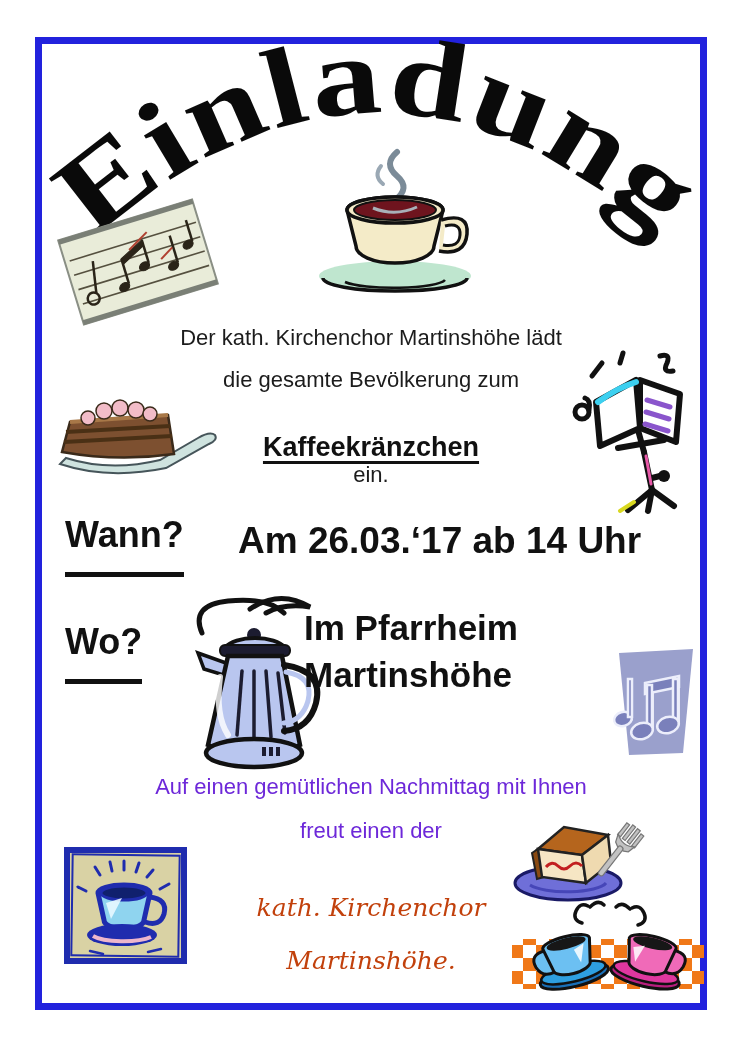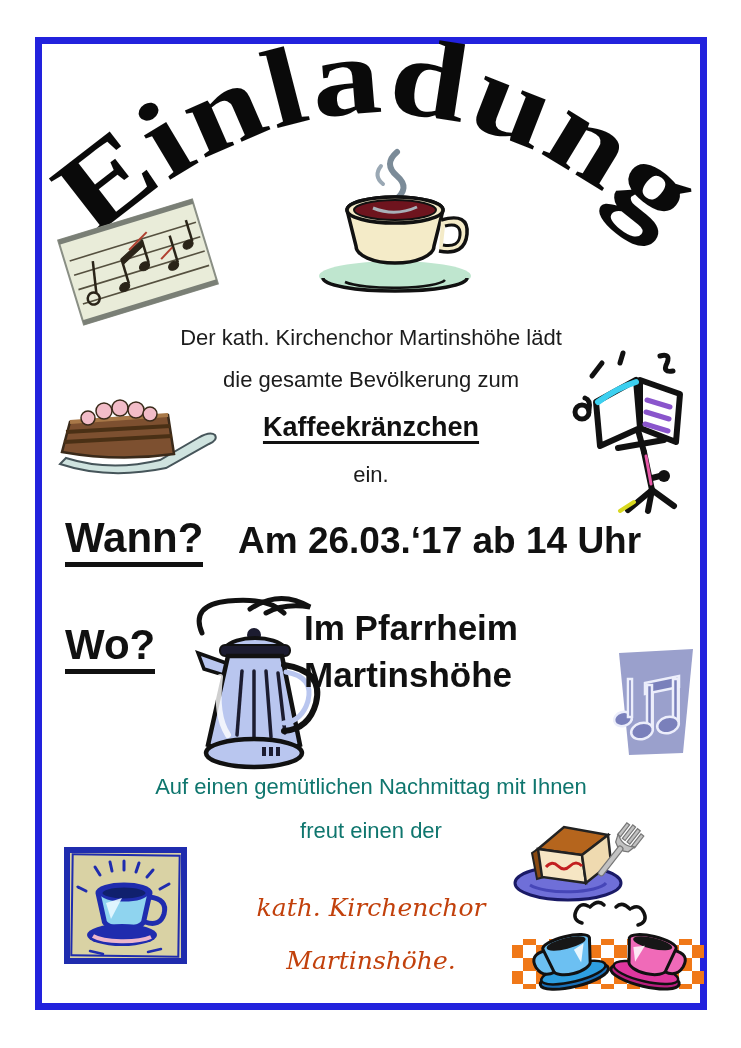--- a/index.html
+++ b/index.html
@@ -5,25 +5,25 @@
   html,body{margin:0;padding:0;background:#ffffff;}
   .page{position:relative;width:741px;height:1048px;background:#fff;overflow:hidden;
         font-family:"Liberation Sans",sans-serif;color:#111;}
   .poster{position:absolute;left:35px;top:37px;width:658px;height:959px;
           border:7px solid #2222dd;background:#fff;}
   .abs{position:absolute;}
   .ctr{left:0;right:0;text-align:center;}
   .intro-line{font-size:22px;color:#1c1c1c;}
   .event-name{font-size:27px;font-weight:bold;text-decoration:underline;
               text-decoration-thickness:3px;text-underline-offset:5px;}
-  .qa-label{font-size:42px;font-weight:bold;display:inline-block;
-            border-bottom:5px solid #111;padding-bottom:1px;line-height:1.1;}
+  .qa-label{font-size:36px;font-weight:bold;display:inline-block;
+            border-bottom:5px solid #111;padding-bottom:17px;line-height:1.1;}
   .when-value{font-size:37px;font-weight:bold;white-space:nowrap;}
   .where-value{font-size:35px;font-weight:bold;line-height:1.35;}
-  .closing-line{font-size:22px;color:#0f766e;}
+  .closing-line{font-size:22px;color:#6d28d9;}
   .sig-line{font-family:"DejaVu Serif","Liberation Serif",serif;font-style:italic;
             font-size:25px;color:#c2410c;}
   svg{overflow:visible;display:block;}
 </style>
 </head>
 <body>
 
 <div class="page">
   <div class="poster">
 
@@ -76,21 +76,21 @@
       <path d="M32,62 a48,13 0 0 1 96,0 l-9,36 a39,17 0 0 1 -78,0 z" fill="#f4ebc8" stroke="#111" stroke-width="3.5"></path>
       <ellipse cx="80" cy="62" rx="48" ry="13" fill="#f4ebc8" stroke="#111" stroke-width="3.5"></ellipse>
       <ellipse cx="80" cy="62" rx="41" ry="10" fill="#6e141e" stroke="#111" stroke-width="2"></ellipse>
       <path d="M58,60 q22,9 44,-1" stroke="#a8b0b8" stroke-width="3" fill="none"></path>
       <path d="M126,72 q28,-8 26,14 q-2,22 -28,17" stroke="#111" stroke-width="3.5" fill="#f4ebc8"></path>
       <path d="M130,78 q16,-4 15,9 q-1,13 -17,10" stroke="#111" stroke-width="3" fill="#fff"></path>
     </svg>
 
     <div class="abs ctr intro-line" style="top:281px;">Der kath. Kirchenchor Martinshöhe lädt</div>
     <div class="abs ctr intro-line" style="top:323px;">die gesamte Bevölkerung zum</div>
-    <div class="abs ctr" style="top:368px;">
+    <div class="abs ctr" style="top:388px;">
       <span class="event-name">Kaffeekränzchen</span>
     </div>
     <div class="abs ctr intro-line" style="top:418px;">ein.</div>
 
     <svg class="abs" style="left:6px;top:344px;" width="172" height="88" viewBox="0 0 172 88">
       <path d="M18,70 Q62,84 112,72 L150,50 Q162,43 167,47 Q170,52 161,56 L118,80 Q60,92 12,76 Z" fill="#cfe3df" stroke="#46555a" stroke-width="2"></path>
       <path d="M14,64 L22,34 L120,27 L126,66 Q70,74 14,64 Z" fill="#7d5030" stroke="#3a2a1a" stroke-width="2.5"></path>
       <path d="M16,54 L124,48" stroke="#4a3015" stroke-width="4"></path>
       <path d="M18,44 L122,38" stroke="#4a3015" stroke-width="4"></path>
       <path d="M22,34 L120,27" stroke="#a87848" stroke-width="4"></path>

